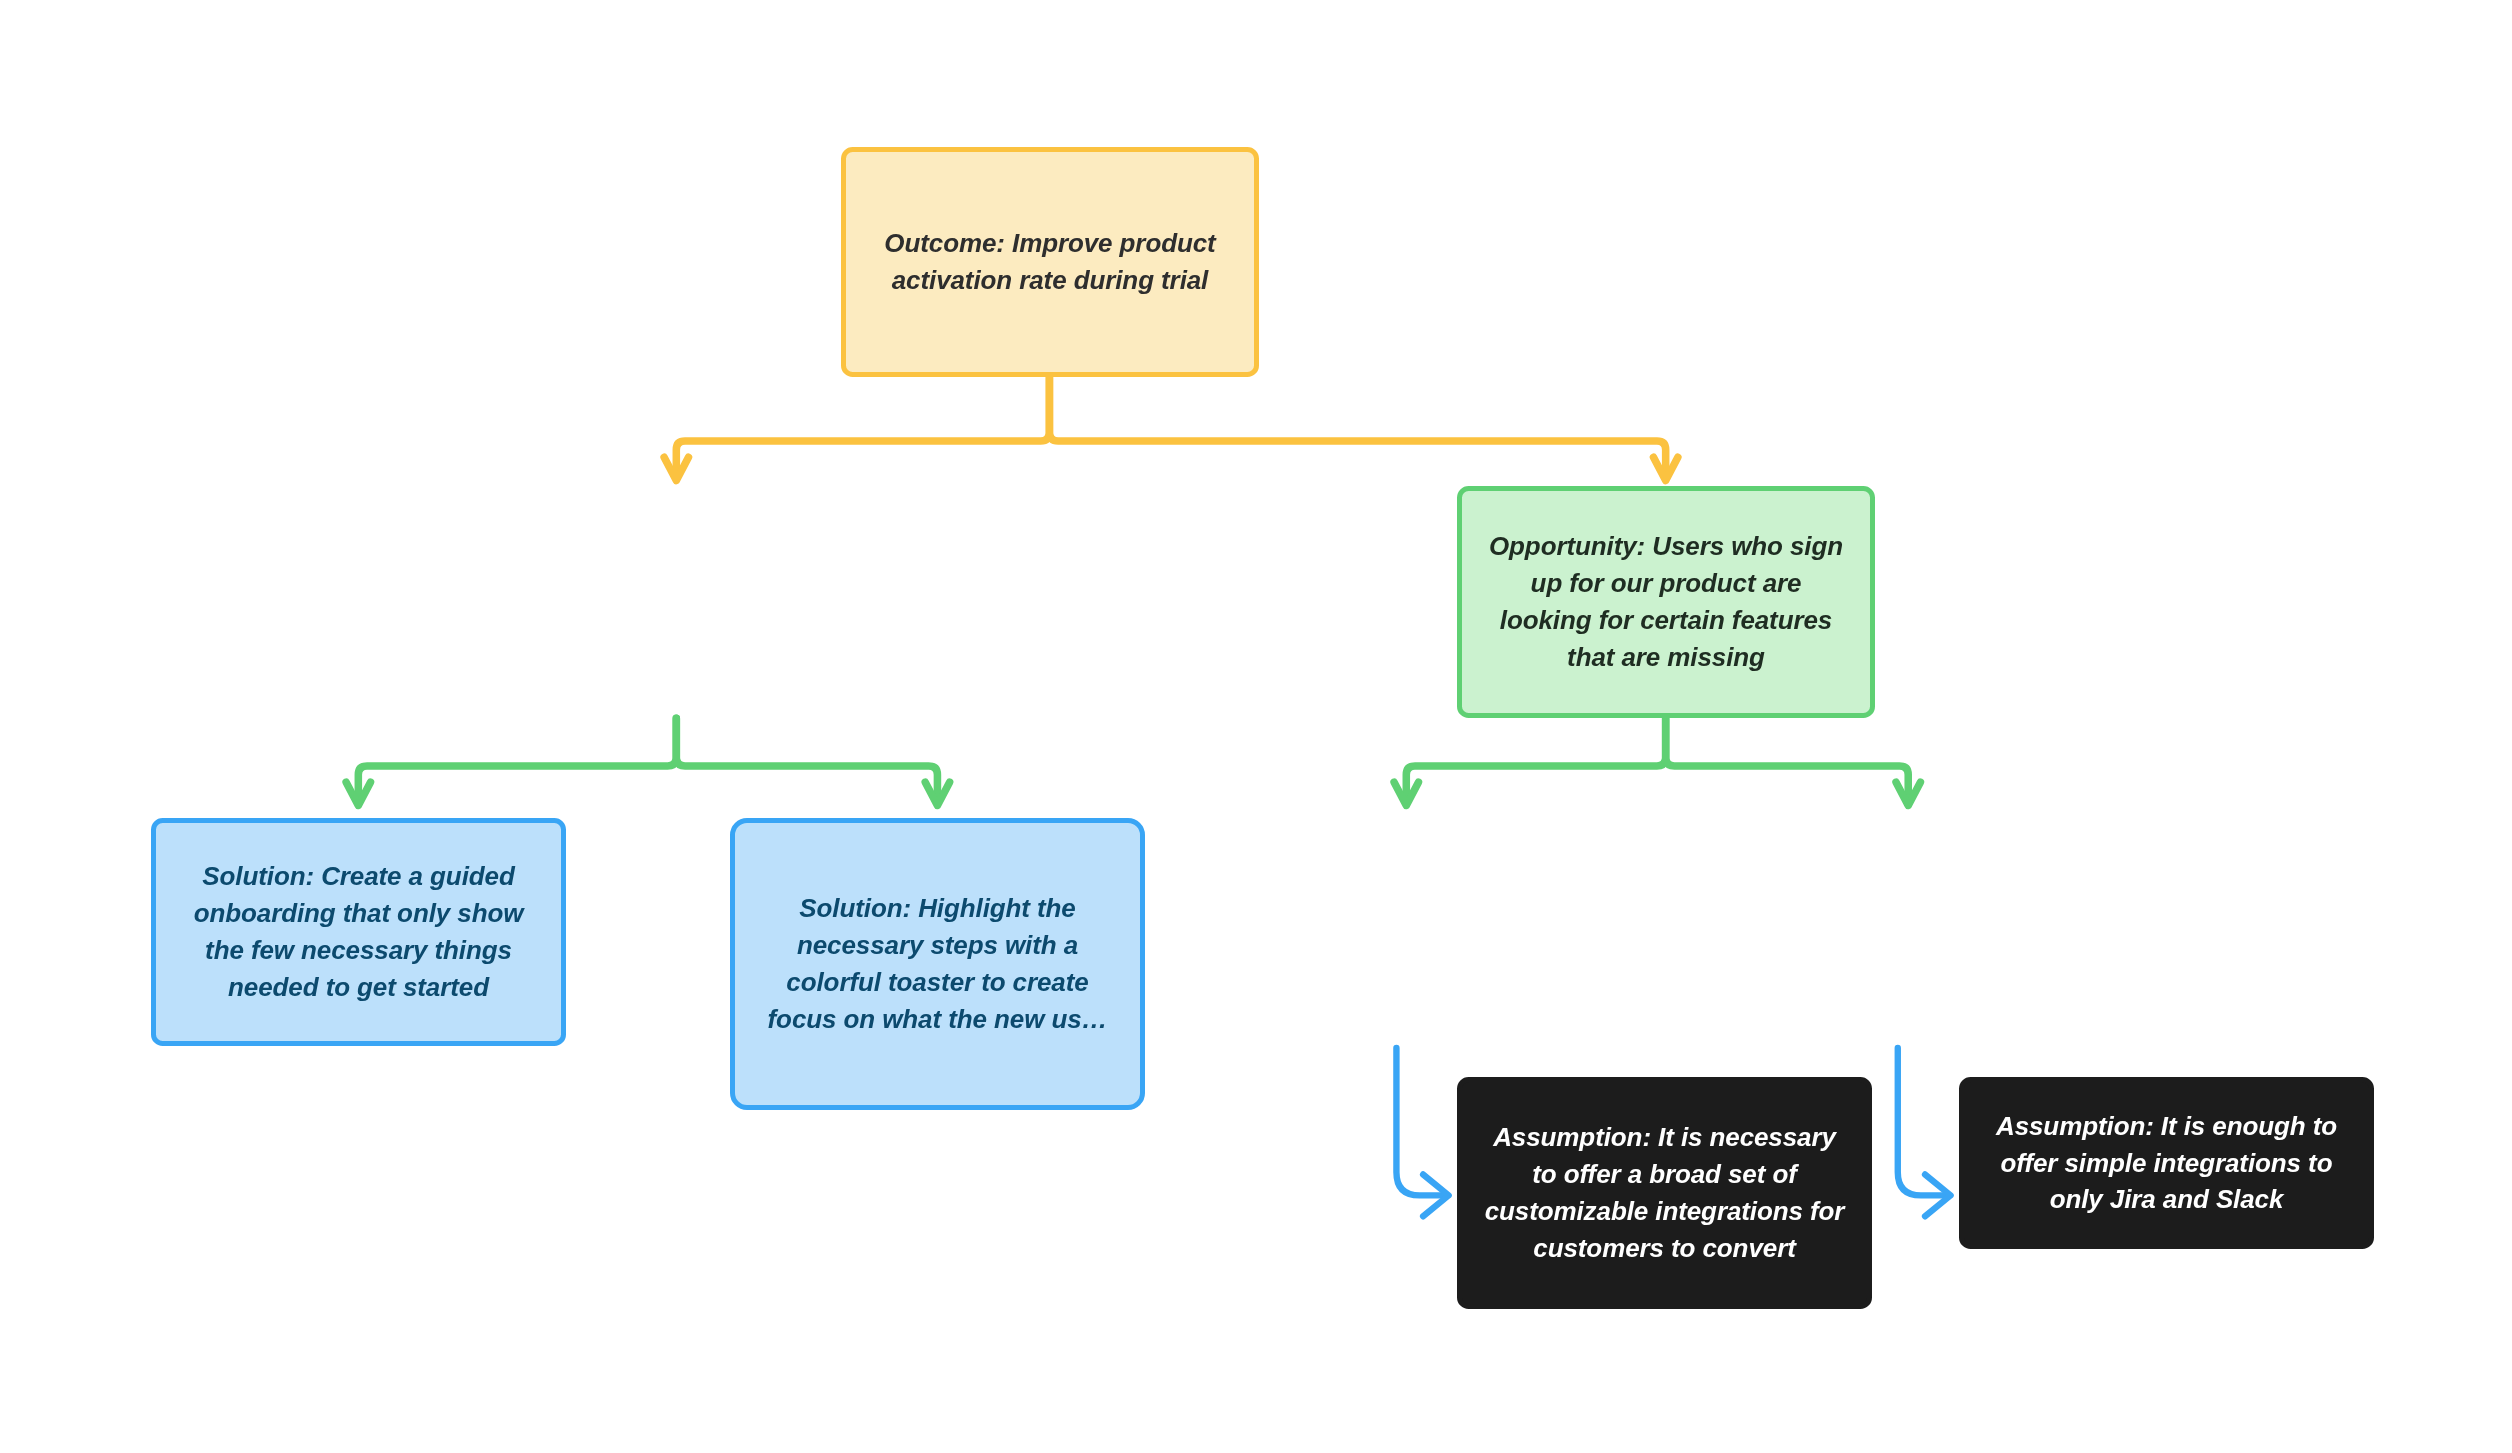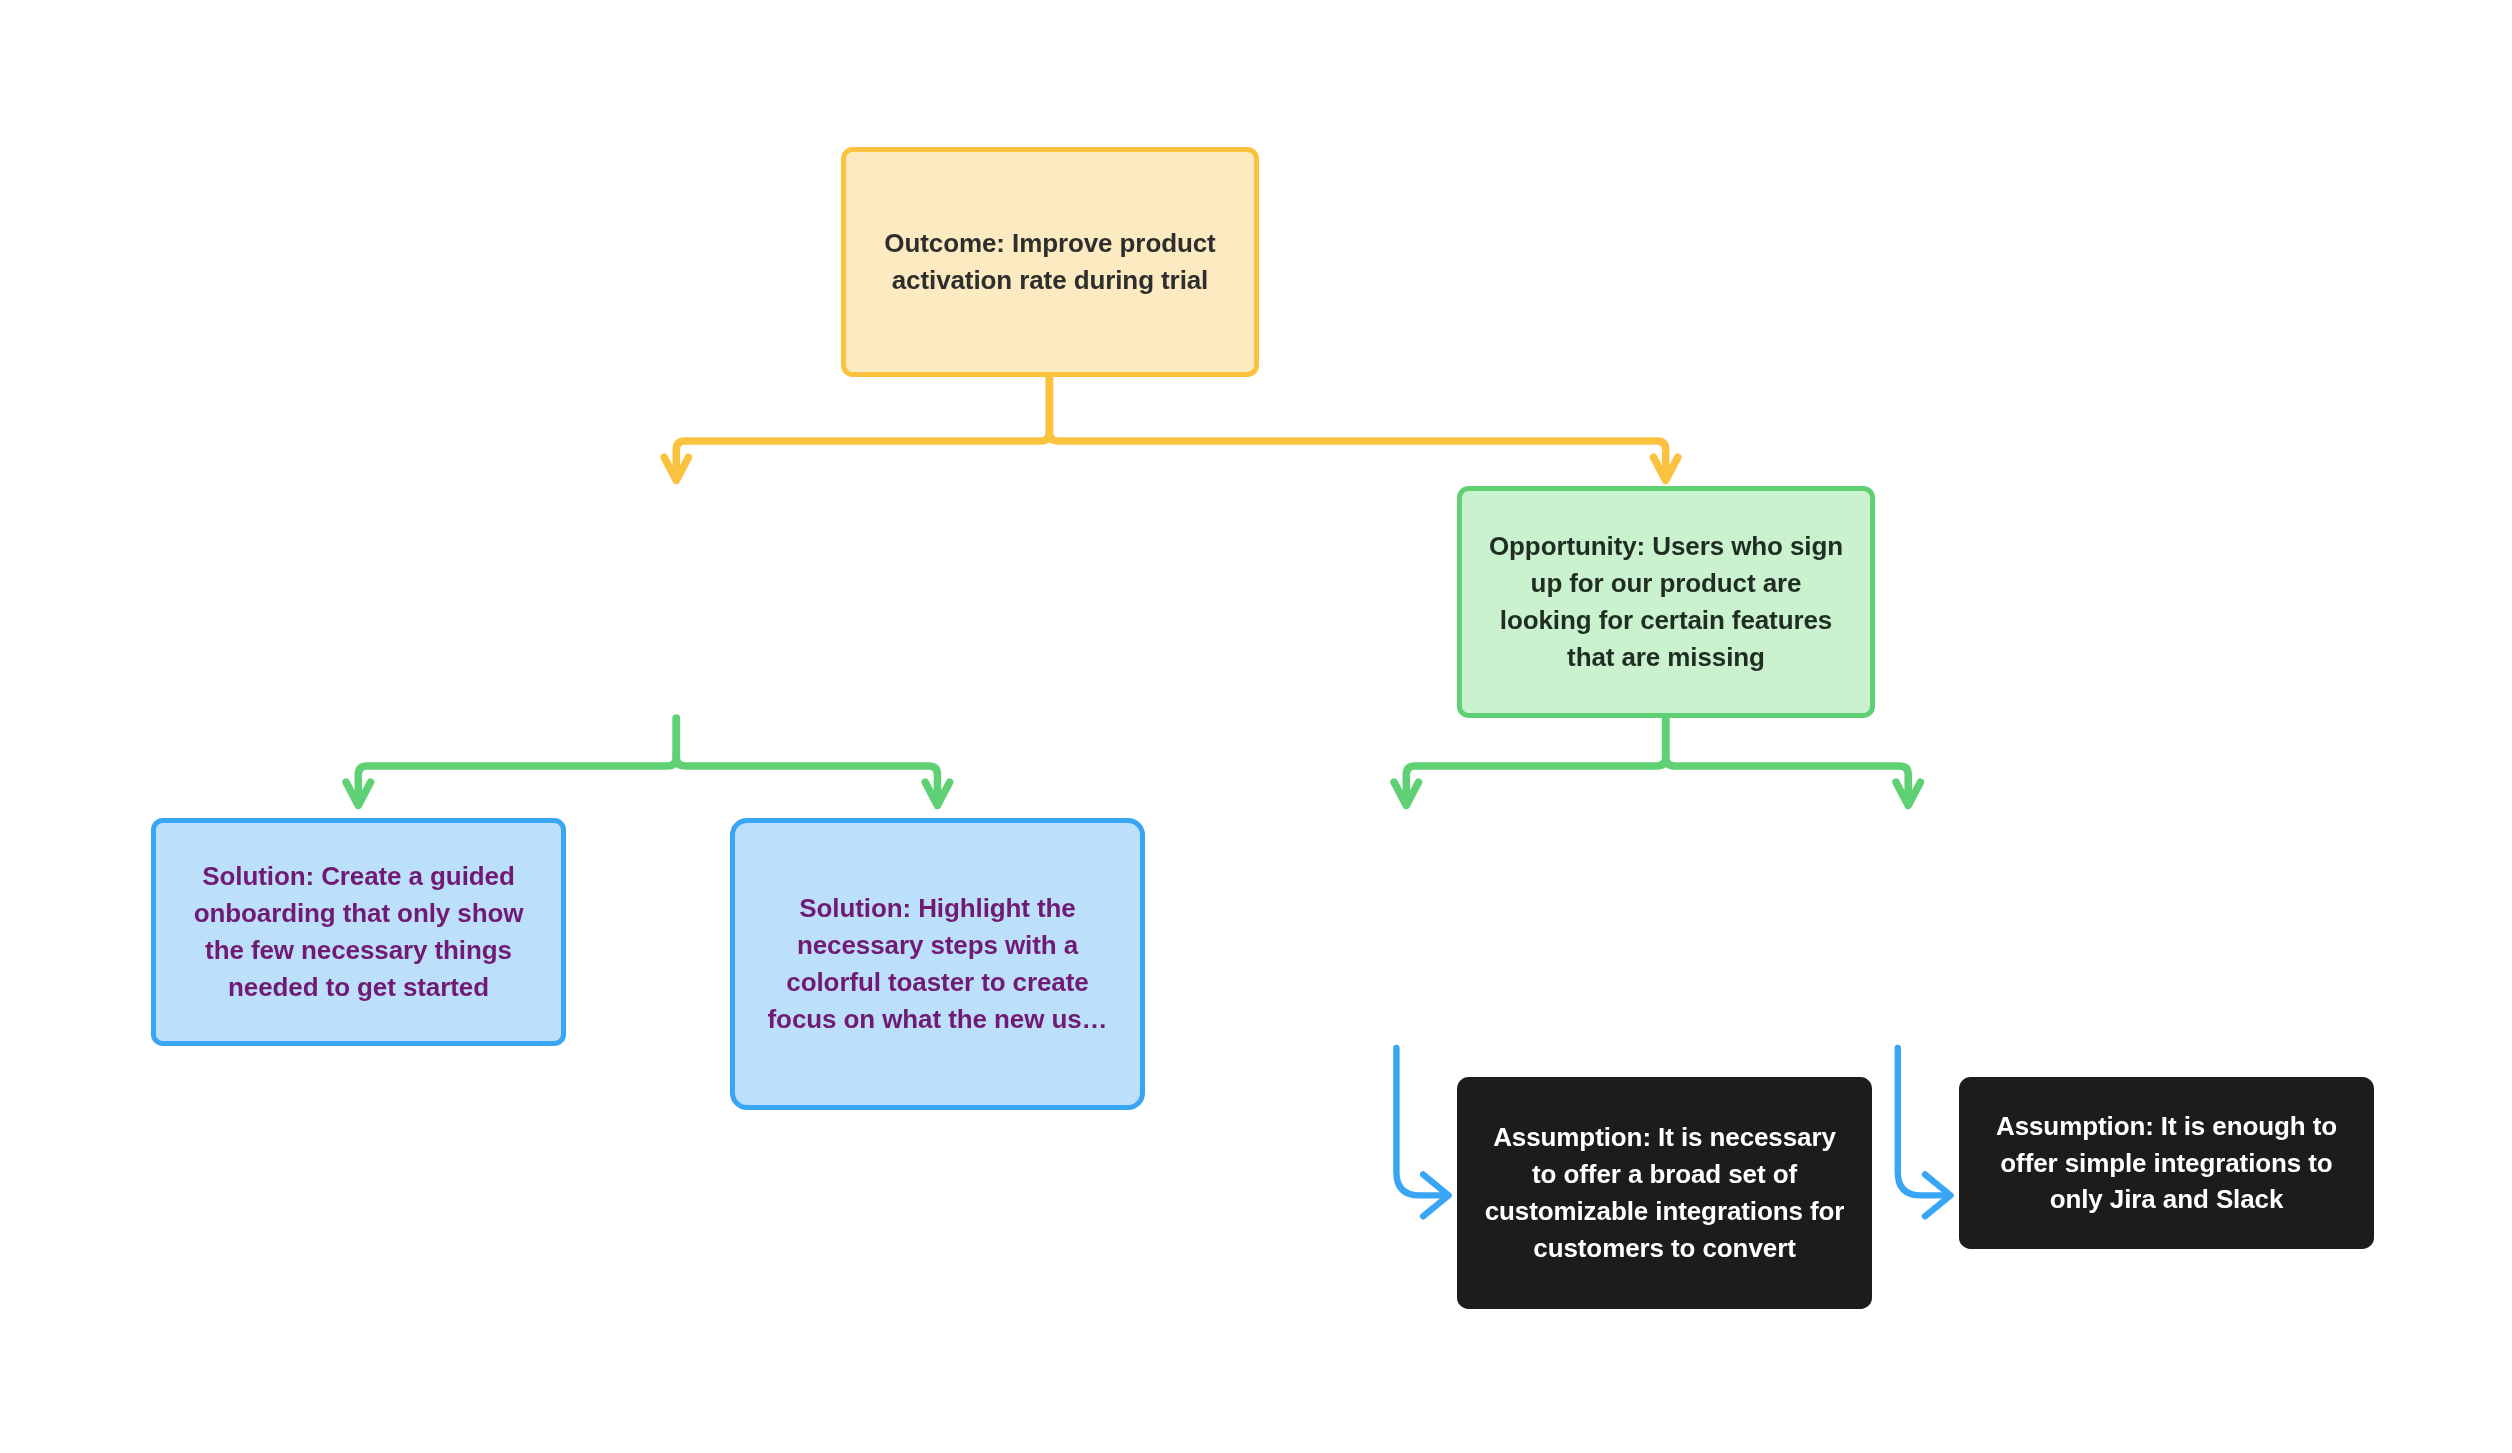--- a/index.html
+++ b/index.html
@@ -1,25 +1,25 @@
 <!DOCTYPE html>
 <html style="font-size:9.3px"><head>
 <meta charset="utf-8">
 <style>
   html,body{margin:0;padding:0;background:#ffffff;}
   body{font-family:"Liberation Sans",sans-serif;}
   #canvas{position:relative;width:2512px;height:1453px;background:#ffffff;overflow:hidden;}
   #wires{position:absolute;left:0;top:0;width:2512px;height:1453px;pointer-events:none;}
   .node{position:absolute;box-sizing:border-box;display:flex;align-items:center;
         justify-content:center;text-align:center;border-radius:11.6px;border-style:solid;
-        font-weight:bold;line-height:1.42;letter-spacing:-0.1px;}
+        font-weight:bold;line-height:1.42;letter-spacing:-0.1px;font-style:italic;}
   .node span{display:block;padding:0 20px;}
   .n-outcome{background:#FCEBC0;border-color:#FBC240;border-width:5.2px;color:#2e2e2e;font-size:26px;}
   .n-opportunity{background:#CBF2CF;border-color:#5FD073;border-width:5.2px;color:#1f2d22;font-size:26px;}
-  .n-solution{background:#BCE0FB;border-color:#39A5F5;border-width:5.2px;color:#701a75;font-size:26px;}
+  .n-solution{background:#BCE0FB;border-color:#39A5F5;border-width:5.2px;color:#0c4a6e;font-size:26px;}
   .n-assumption{background:#1C1C1C;border-color:#1C1C1C;border-width:5.2px;color:#ffffff;font-size:26px;}
 </style>
 </head>
 <body>
 
 <div id="canvas">
 
   <svg id="wires" viewBox="0 0 4328 2504" xmlns="http://www.w3.org/2000/svg">
 
     <g fill="none" stroke="#FBC240" stroke-width="13" stroke-linecap="round" stroke-linejoin="round">

